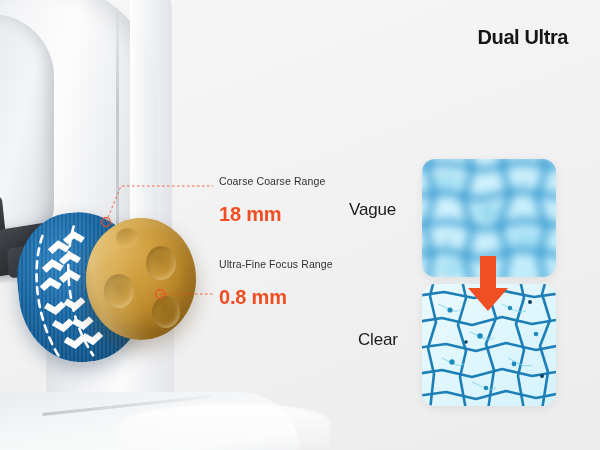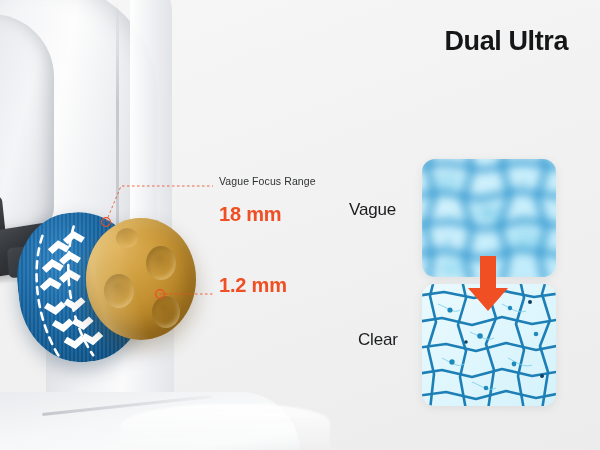--- a/index.html
+++ b/index.html
@@ -126,21 +126,21 @@
     font-size:20px;font-weight:bold;color:#f04e23;letter-spacing:-.2px;
     white-space:nowrap;margin-top:16px;
   }
   .lead-svg{position:absolute;left:0;top:0;width:600px;height:450px;pointer-events:none;}
 
   
   .head{
     position:absolute;right:32px;top:26px;text-align:right;width:420px;
   }
   .h1{
-    font-size:27px;font-weight:bold;color:#151617;line-height:1.18;
+    font-size:20px;font-weight:bold;color:#151617;line-height:1.18;
     letter-spacing:-.4px;
   }
   .sub{
     margin-top:12px;font-size:15.5px;color:#5e6164;letter-spacing:-.1px;
   }
 
   
   .samp{
     position:absolute;border-radius:13px;overflow:hidden;
     box-shadow:0 2px 8px rgba(60,70,80,.10);
@@ -213,26 +213,27 @@
   <svg class="lead-svg">
     <g stroke="#F04E23" stroke-width="1" fill="none" stroke-dasharray="2.5 2.5" opacity=".85">
       <path d="M106 222 L121 186 L213 186"></path>
       <path d="M160 294 L213 294"></path>
     </g>
     <circle cx="106" cy="222" r="4.4" fill="none" stroke="#F04E23" stroke-width="1.3"></circle>
     <circle cx="160" cy="294" r="4.4" fill="none" stroke="#F04E23" stroke-width="1.3"></circle>
   </svg>
 
   <div class="callout" style="left:219px;top:175px;">
-    <div class="callout-title">Vague Focus Range</div>
+    <div class="callout-title">Coarse Coarse Range</div>
     <div class="callout-value">18 mm</div>
   </div>
 
   <div class="callout" style="left:219px;top:258px;">
-    <div class="callout-value">1.2 mm</div>
+    <div class="callout-title">Ultra-Fine Focus Range</div>
+    <div class="callout-value">0.8 mm</div>
   </div>
 
   <div class="head">
     <div class="h1">Dual Ultra</div>
   </div>
 
   <div class="lbl lbl-vague">Vague</div>
   <div class="lbl lbl-clear">Clear</div>
 
   <div class="samp samp-vague">

